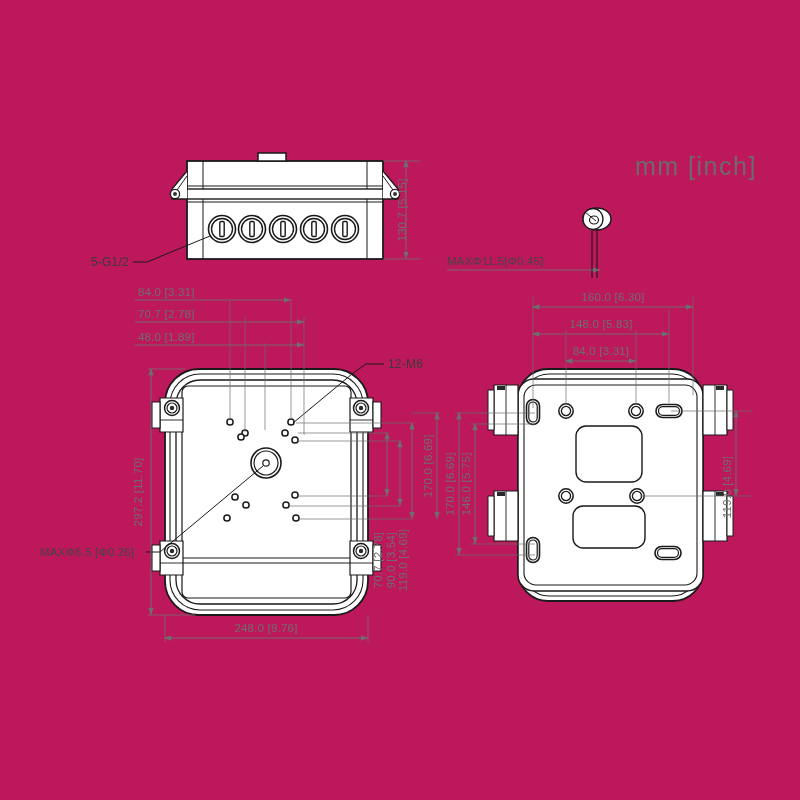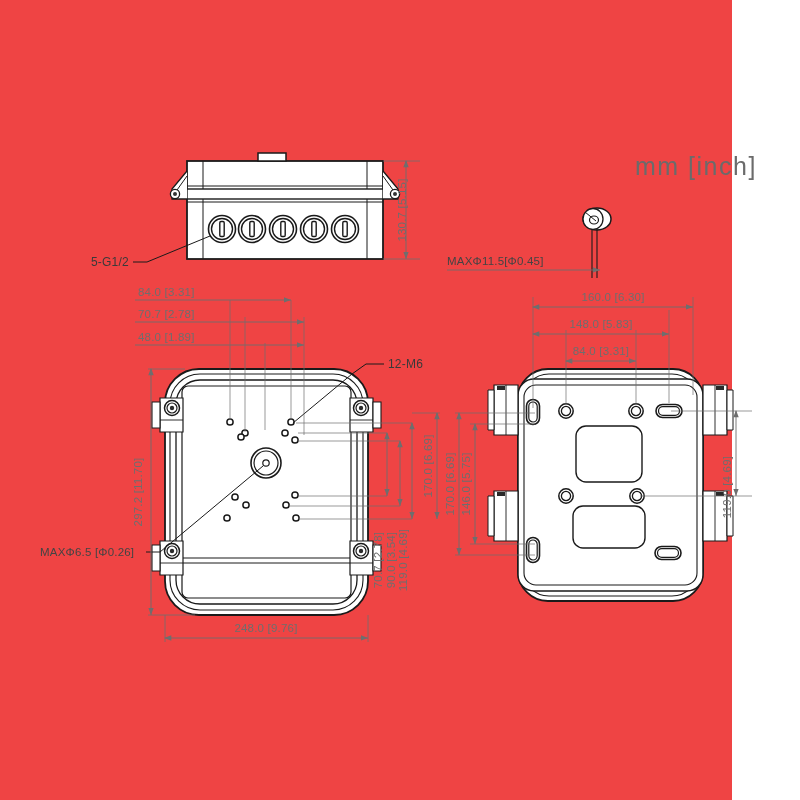--- a/index.html
+++ b/index.html
@@ -1,18 +1,18 @@
 <!DOCTYPE html>
 <html><head>
 <meta charset="utf-8">
 <style>
   html,body{margin:0;padding:0;background:#ffffff;}
   body{width:800px;height:800px;overflow:hidden;
        font-family:"Liberation Sans","DejaVu Sans",sans-serif;}
-  #sheet{position:relative;width:732px;height:800px;background:#ef4444;text-align:right;}
+  #sheet{position:relative;width:800px;height:800px;background:#be185d;text-align:right;}
   svg{display:block;}
   .dimtxt{font-family:"Liberation Sans","DejaVu Sans",sans-serif;
           font-size:11.5px;fill:#6e6e6e;letter-spacing:.2px;}
   .dimtxt-dk{font-family:"Liberation Sans","DejaVu Sans",sans-serif;
           font-size:11.5px;fill:#444;letter-spacing:.2px;}
   .unittxt{font-family:"Liberation Sans","DejaVu Sans",sans-serif;
           font-size:25px;fill:#6b6b6b;letter-spacing:1.5px;}
   .calltxt{font-family:"Liberation Sans","DejaVu Sans",sans-serif;
           font-size:12px;fill:#3a3a3a;letter-spacing:.2px;}
 </style>

